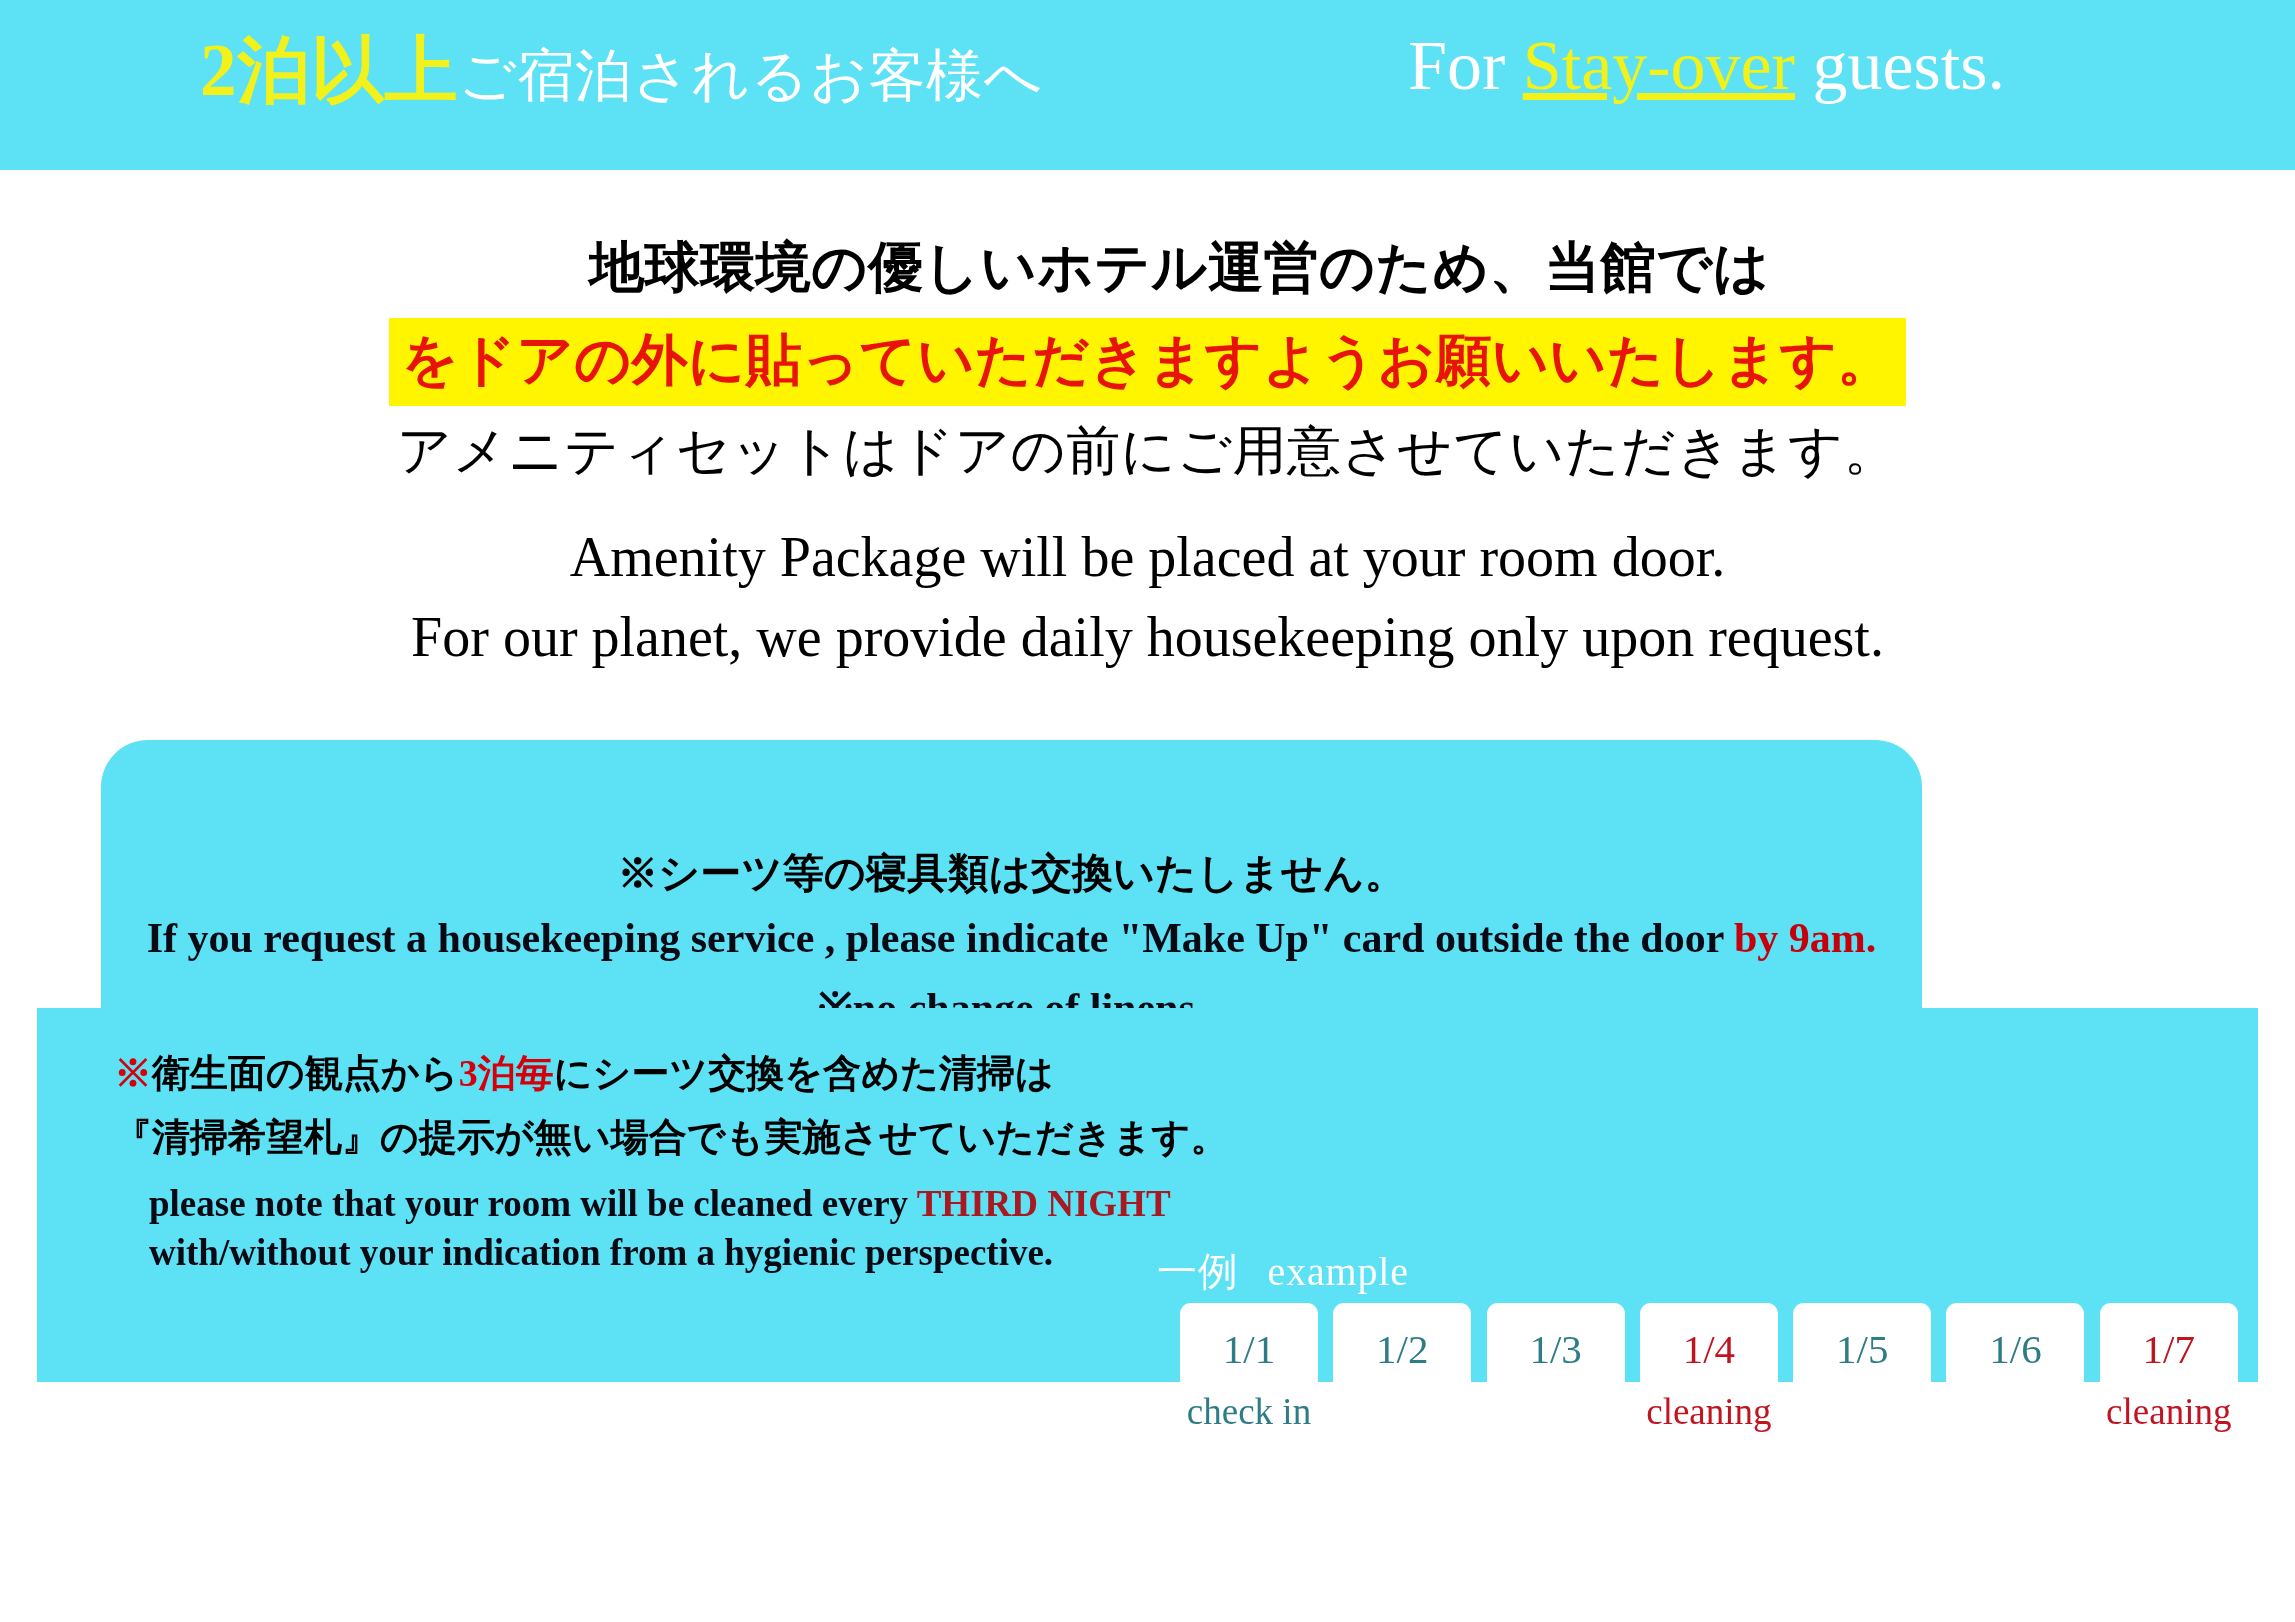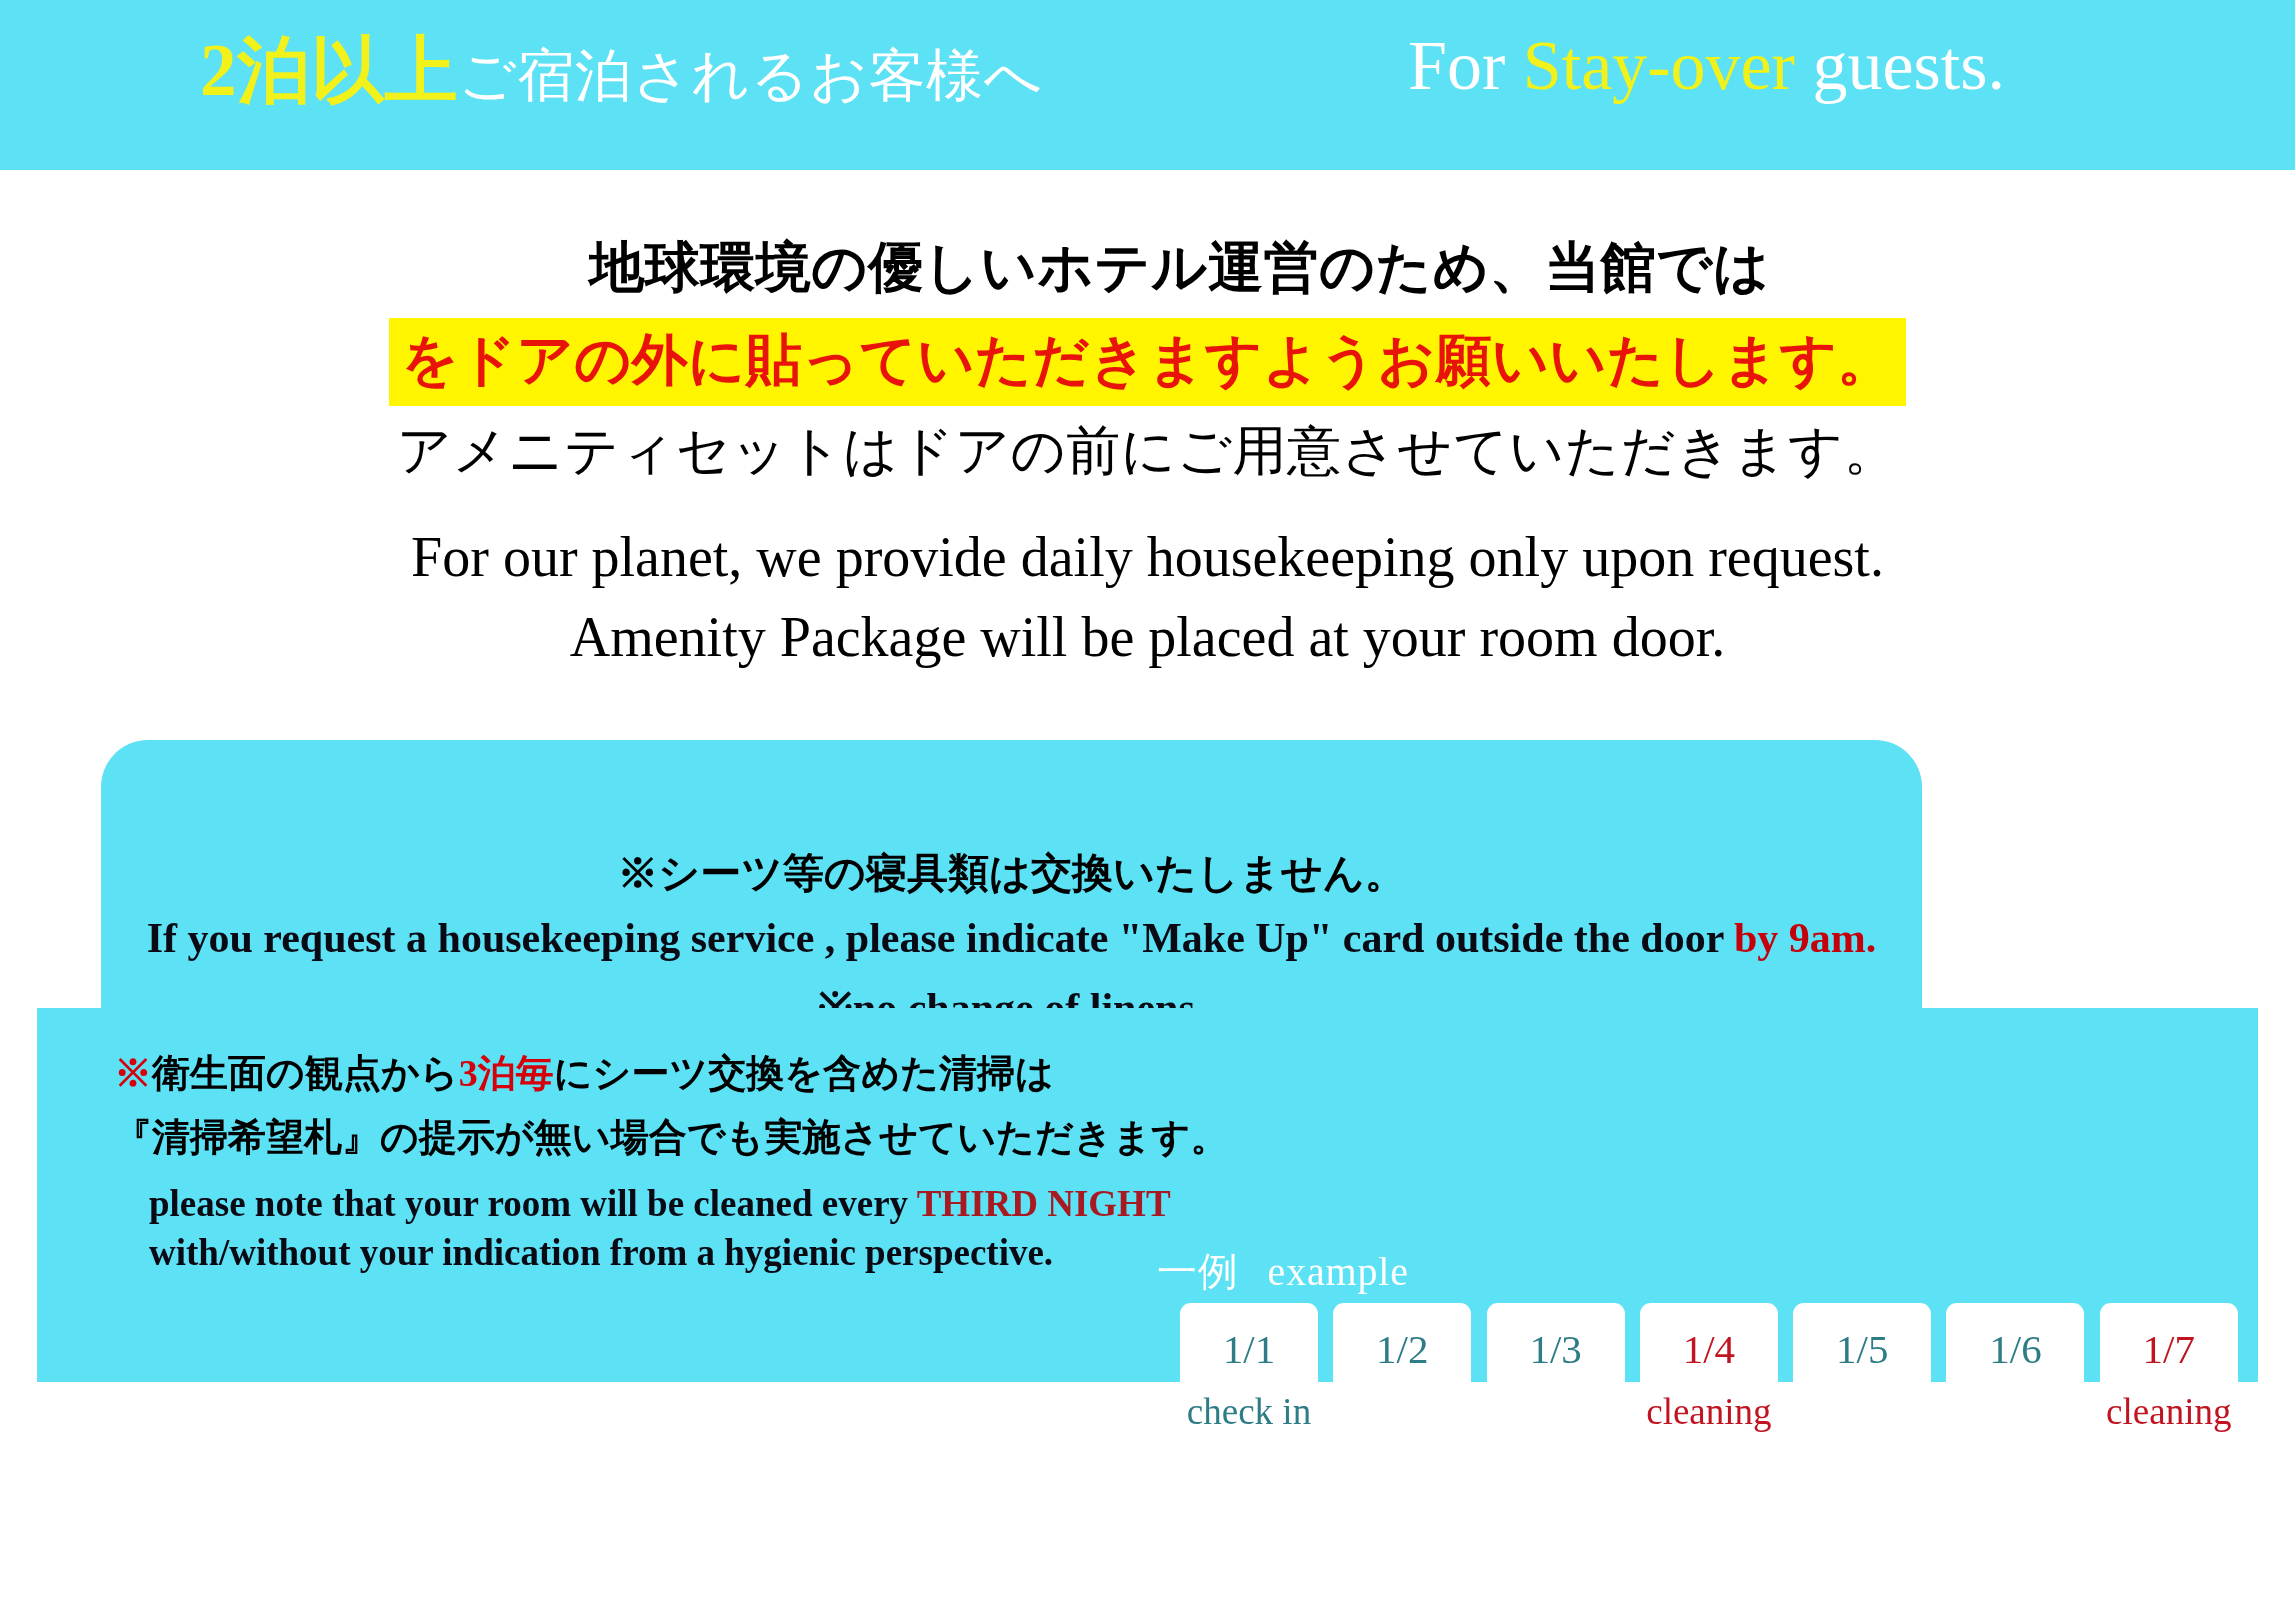--- a/index.html
+++ b/index.html
@@ -50,20 +50,21 @@
     top: 31px;
     font-size: 70px;
     white-space: nowrap;
     line-height: 1.0;
   }
   .header-en .w {
     color: #ffffff;
   }
   .header-en .y {
     color: #F2F21A;
+    text-decoration: underline;
   }
 
   
   .main {
     position: absolute;
     left: 0;
     top: 170px;
     width: 2295px;
     height: 1452px;
     background: #ffffff;
@@ -305,22 +306,22 @@
 
   <div class="jp-line-1">地球環境の優しいホテル運営のため、当館では</div>
 
   <div class="jp-line-2-wrap">
     <span class="jp-line-2">をドアの外に貼っていただきますようお願いいたします。</span>
   </div>
 
   <div class="jp-line-3">アメニティセットはドアの前にご用意させていただきます。</div>
 
   <div class="en-block">
+    <div class="en-row">Amenity Package will be placed at your room door.</div>
     <div class="en-row">For our planet, we provide daily housekeeping only upon request.</div>
-    <div class="en-row">Amenity Package will be placed at your room door.</div>
   </div>
 
   <div class="cyan-box">
     <div class="cb-jp2">※シーツ等の寝具類は交換いたしません。</div>
     <div class="cb-en1">
       <span>If you request a housekeeping service , please indicate "Make Up" card outside the door </span><span class="red">by 9am.</span>
     </div>
     <div class="cb-en2">※no change of linens.</div>
   </div>
 

